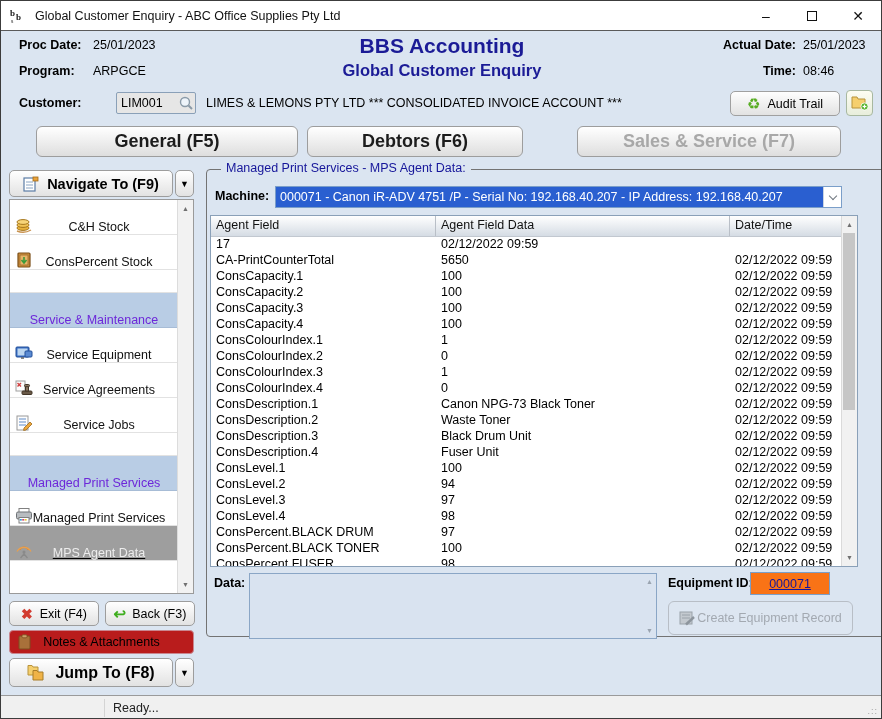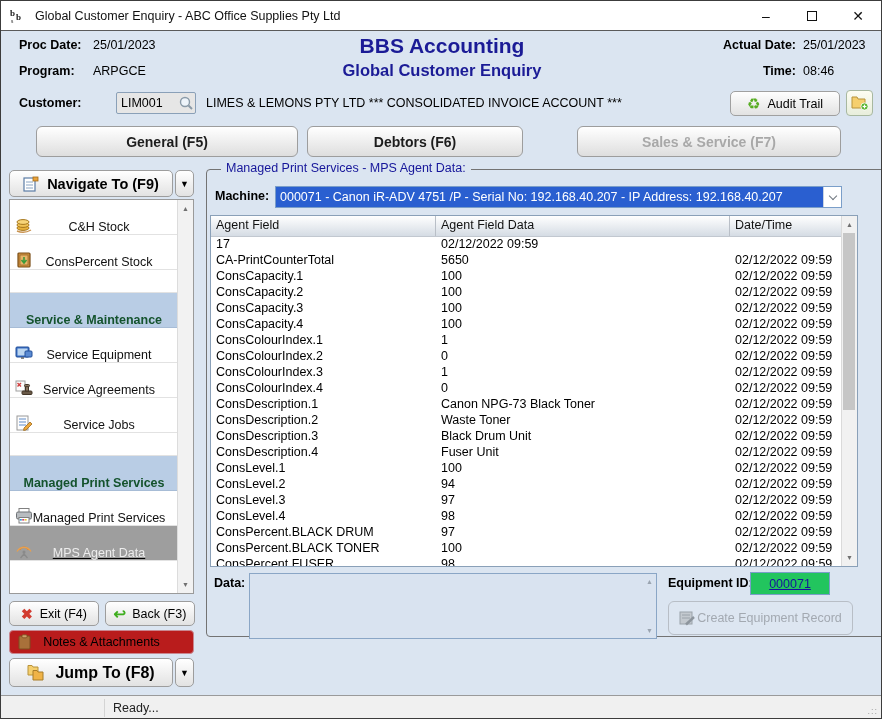--- a/index.html
+++ b/index.html
@@ -33,37 +33,37 @@
   .audit-btn { position:absolute; left:729px; top:90px; width:110px; height:25px;
     border:1px solid #a0a0a0; border-radius:5px;
     background:linear-gradient(#fefefe,#e2e2e2); display:flex; align-items:center; justify-content:center; gap:7px;
     font-size:12.5px; }
   .audit-btn .recycle { color:#57ad22; font-size:15px; line-height:1; }
   .tool-btn { position:absolute; left:845px; top:89px; width:27px; height:26px;
     border:1px solid #a8b8a0; border-radius:4px; background:linear-gradient(#fdfdf2,#e8eedc);
     display:flex; align-items:center; justify-content:center; }
   
   .tab { position:absolute; top:125px; height:31px; border:1px solid #9d9d9d; border-radius:6px;
-    background:linear-gradient(#ffffff,#dedede); font-weight:bold; font-size:14px; color:#1c1c1c;
+    background:linear-gradient(#ffffff,#dedede); font-weight:bold; font-size:18px; color:#1c1c1c;
     display:flex; align-items:center; justify-content:center;text-align:center; }
   .tab.disabled { color:#a8a8a8; }
   
   .side-btn { border:1px solid #9d9d9d; border-radius:5px; background:linear-gradient(#ffffff,#e2e2e2);
     display:flex; align-items:center; justify-content:center; position:absolute; }
   #navigate-btn { left:8px; top:169px; width:164px; height:27px; font-weight:bold; font-size:14.5px; gap:8px; }
   #navigate-drop { left:174px; top:169px; width:19px; height:27px; font-size:9px; }
   #nav-list { position:absolute; left:8px; top:198px; width:185px; height:395px;
     background:#fff; border:1px solid #9a9a9a; }
   #nav-items { position:absolute; left:0; top:0; width:168px; }
   .nav-row { width:168px; border-bottom:1px solid #e2e2e2; display:flex; align-items:flex-end; position:relative; }
   .nav-item { height:35px; }
   .nav-item .nicon { position:absolute; left:5px; width:18px; height:18px; }
   .nav-item .nlabel { width:100%; text-align:center; font-size:12.5px; color:#111; padding-left:10px; }
   .nav-header { height:35px; background:#b9cde5; border-bottom:1px solid #a7bcd6; }
-  .nav-header .nlabel { width:100%; text-align:center; font-weight:bold; font-size:12.5px; color:#14532d; }
+  .nav-header .nlabel { width:100%; text-align:center; font-weight:normal; font-size:12.5px; color:#6d28d9; }
   .nav-spacer { height:23px; background:#fff; }
   .nav-item.selected { background:#9e9e9e;text-decoration:underline; }
   .nav-item.selected .nlabel { color:#ededed; }
   .vscroll { position:absolute; right:0; top:0; width:15px; height:100%; background:#f2f2f2; border-left:1px solid #dcdcdc; }
   .vscroll .arr { position:absolute; left:0; width:100%; height:15px; color:#707070; font-size:7px;
     display:flex; align-items:center; justify-content:center; }
   .vscroll .arr.up { top:1px; } .vscroll .arr.down { bottom:1px; }
   .vscroll .thumb { position:absolute; left:1px; width:12px; background:#c6c6c6; }
   
   #exit-btn { left:8px; top:600px; width:90px; height:25px; font-size:12.5px; gap:7px; }
@@ -102,21 +102,21 @@
   .td:nth-child(1){ width:225px; } .td:nth-child(2){ width:294px; } .td:nth-child(3){ width:112px; }
   #tbl-scroll { right:0; top:0; height:100%; background:#f1f1f1; border-left:1px solid #dadada; }
   
   #data-label { position:absolute; left:7px; top:406px; }
   #data-box { position:absolute; left:42px; top:403px; width:408px; height:66px;
     background:#d9e3f0; border:1px solid #8aa6c6; }
   #data-box .arr { position:absolute; right:3px; color:#9aa4b0; font-size:7px; }
   #data-box .arr.up { top:4px; } #data-box .arr.down { bottom:4px; }
   #equip-label { position:absolute; left:461px; top:406px; }
   #equip-box { position:absolute; left:543px; top:402px; width:80px; height:23px;
-    border:1px solid #7a9ec9; background:#22c55e; display:flex; align-items:center; justify-content:center; }
+    border:1px solid #7a9ec9; background:#f97316; display:flex; align-items:center; justify-content:center; }
   #equip-box a { color:#16169a; font-size:12.5px; text-decoration:underline; }
   #create-btn { position:absolute; left:461px; top:431px; width:185px; height:34px;
     border:1px solid #b8bec6; border-radius:6px; background:#dde6f1; color:#a3a9b1;
     font-size:12.5px; display:flex; align-items:center; justify-content:center; gap:1px; }
   
   #statusbar { position:absolute; left:0; top:694px; width:100%; height:24px; background:#f0f0f0;
     border-top:1px solid #9a9a9a; }
   #statusbar .sep { position:absolute; left:103px; top:3px; width:1px; height:18px; background:#d4d4d4; }
   #status-text { position:absolute; left:112px; top:5px; font-size:12.5px; color:#222; }
   #grip { position:absolute; right:3px; bottom:3px; font-size:9px; color:#a0a0a0; letter-spacing:1px; }

